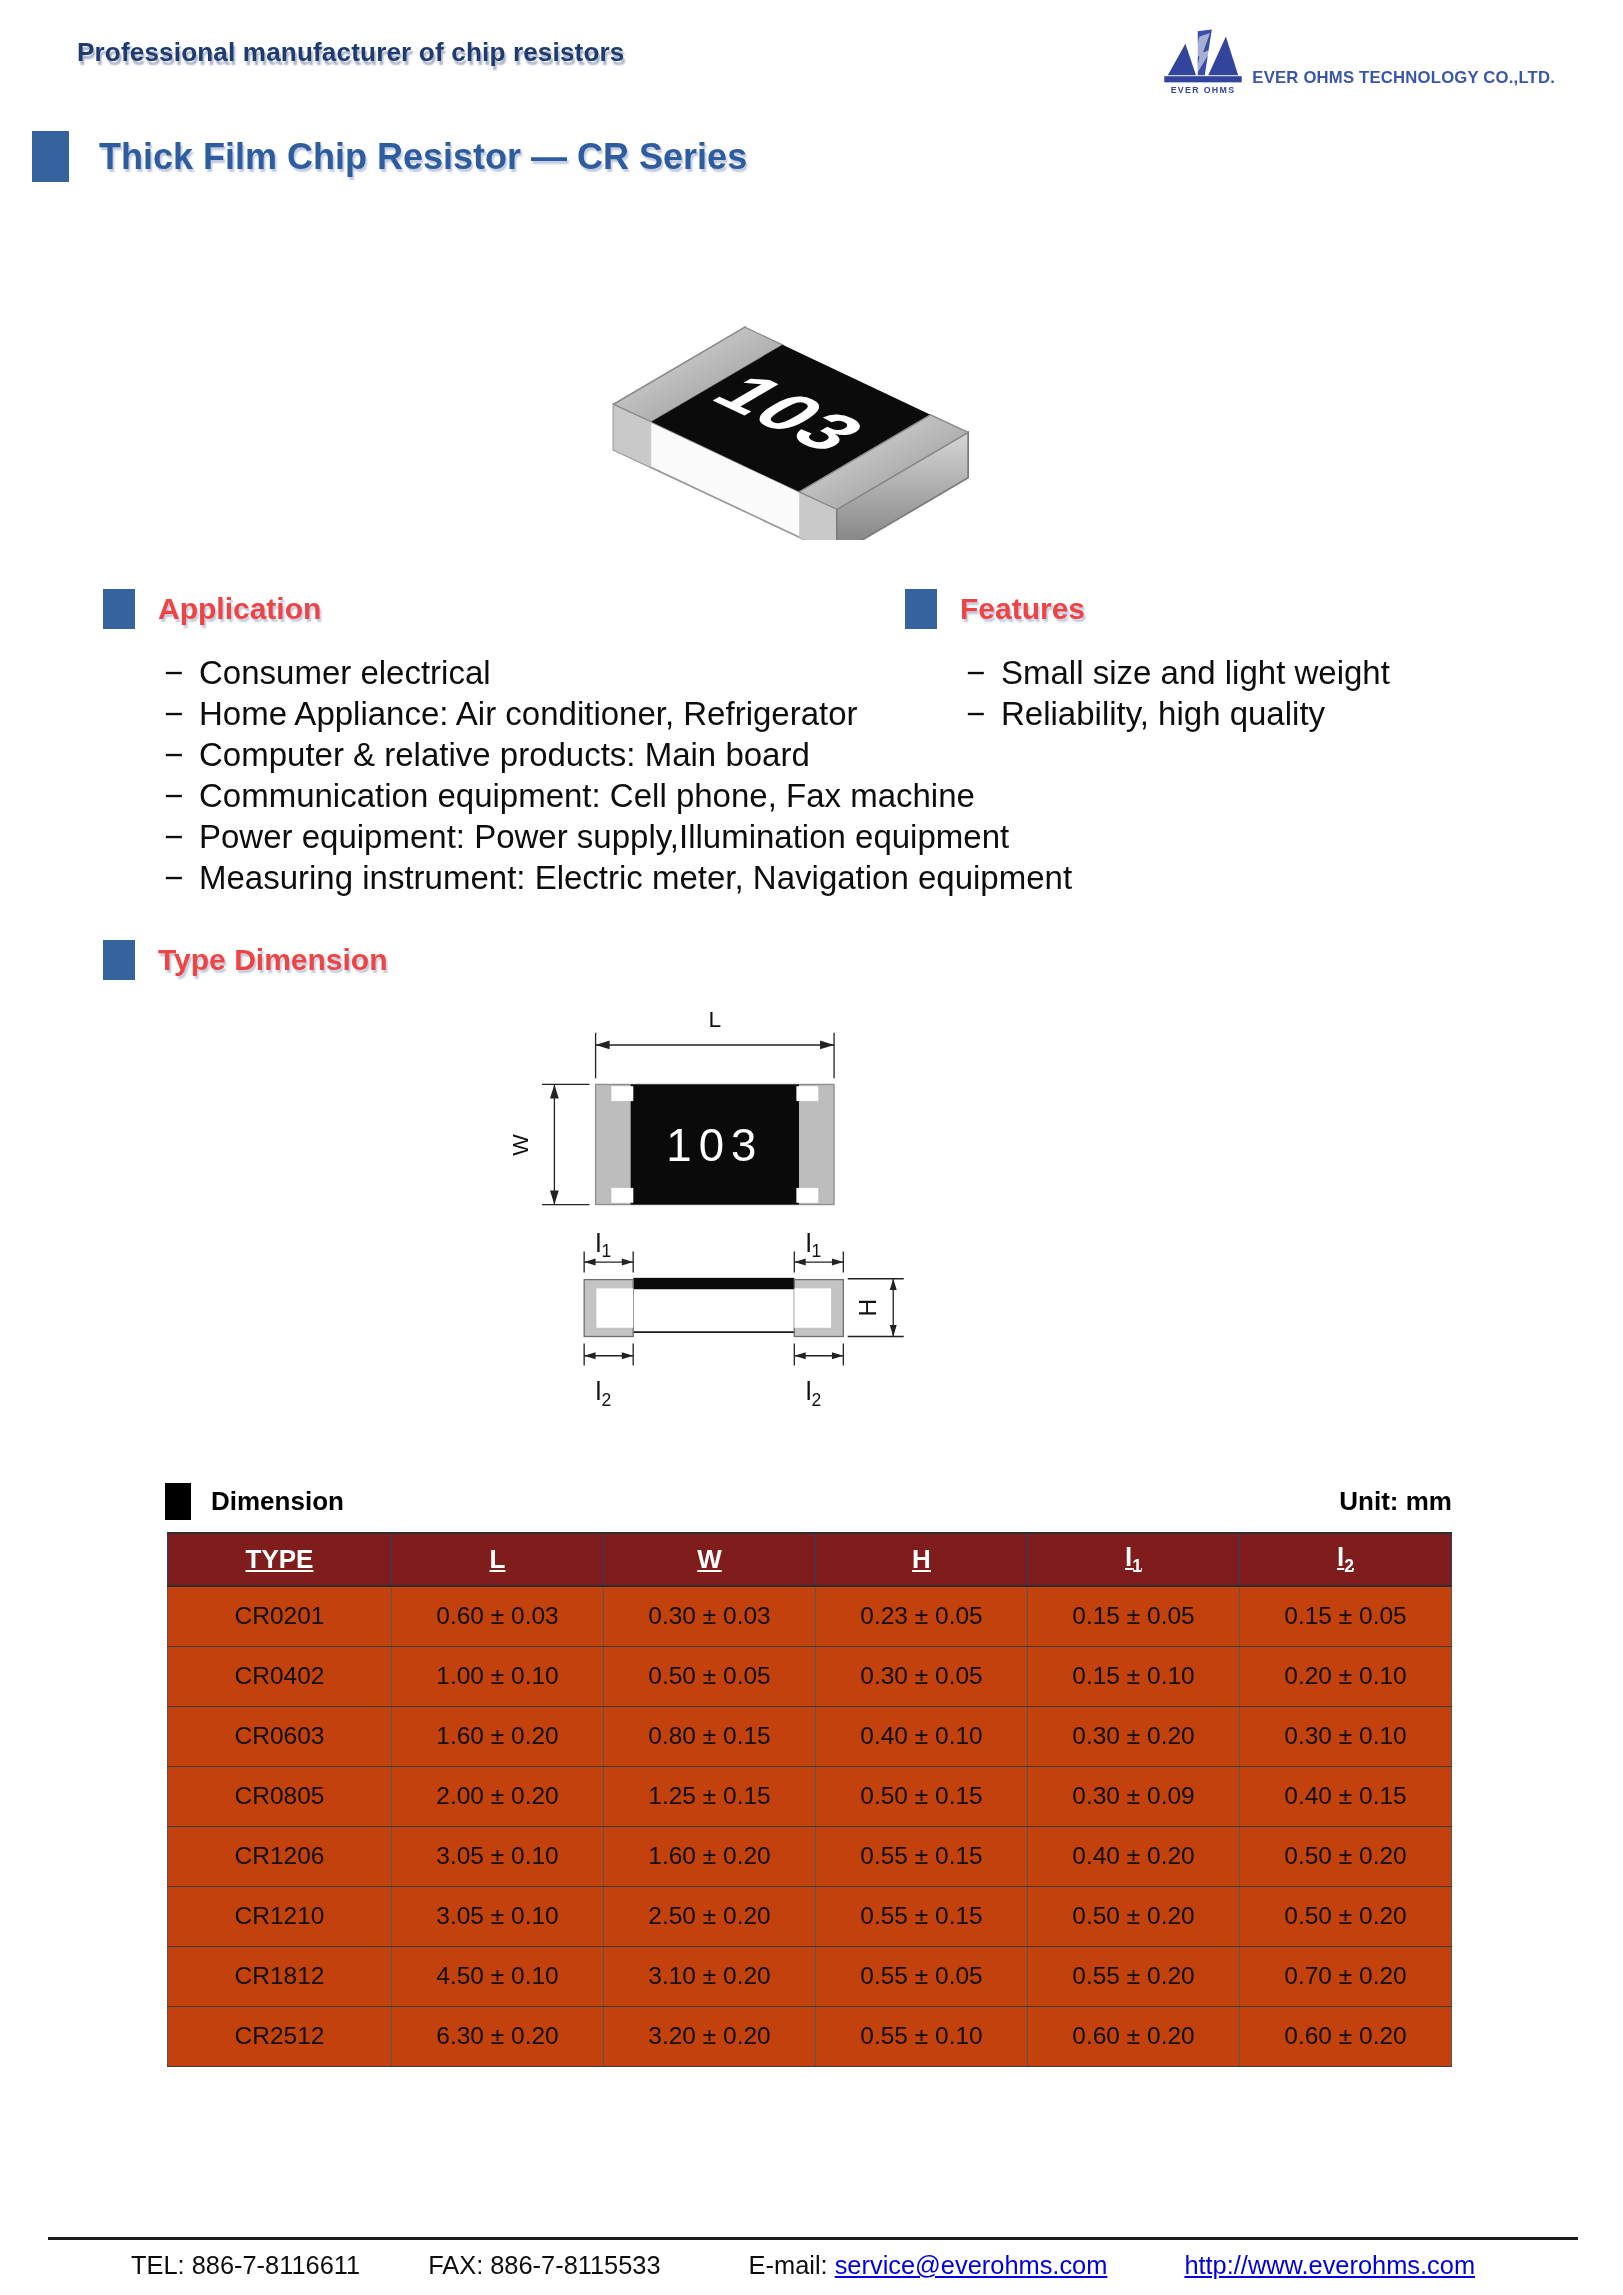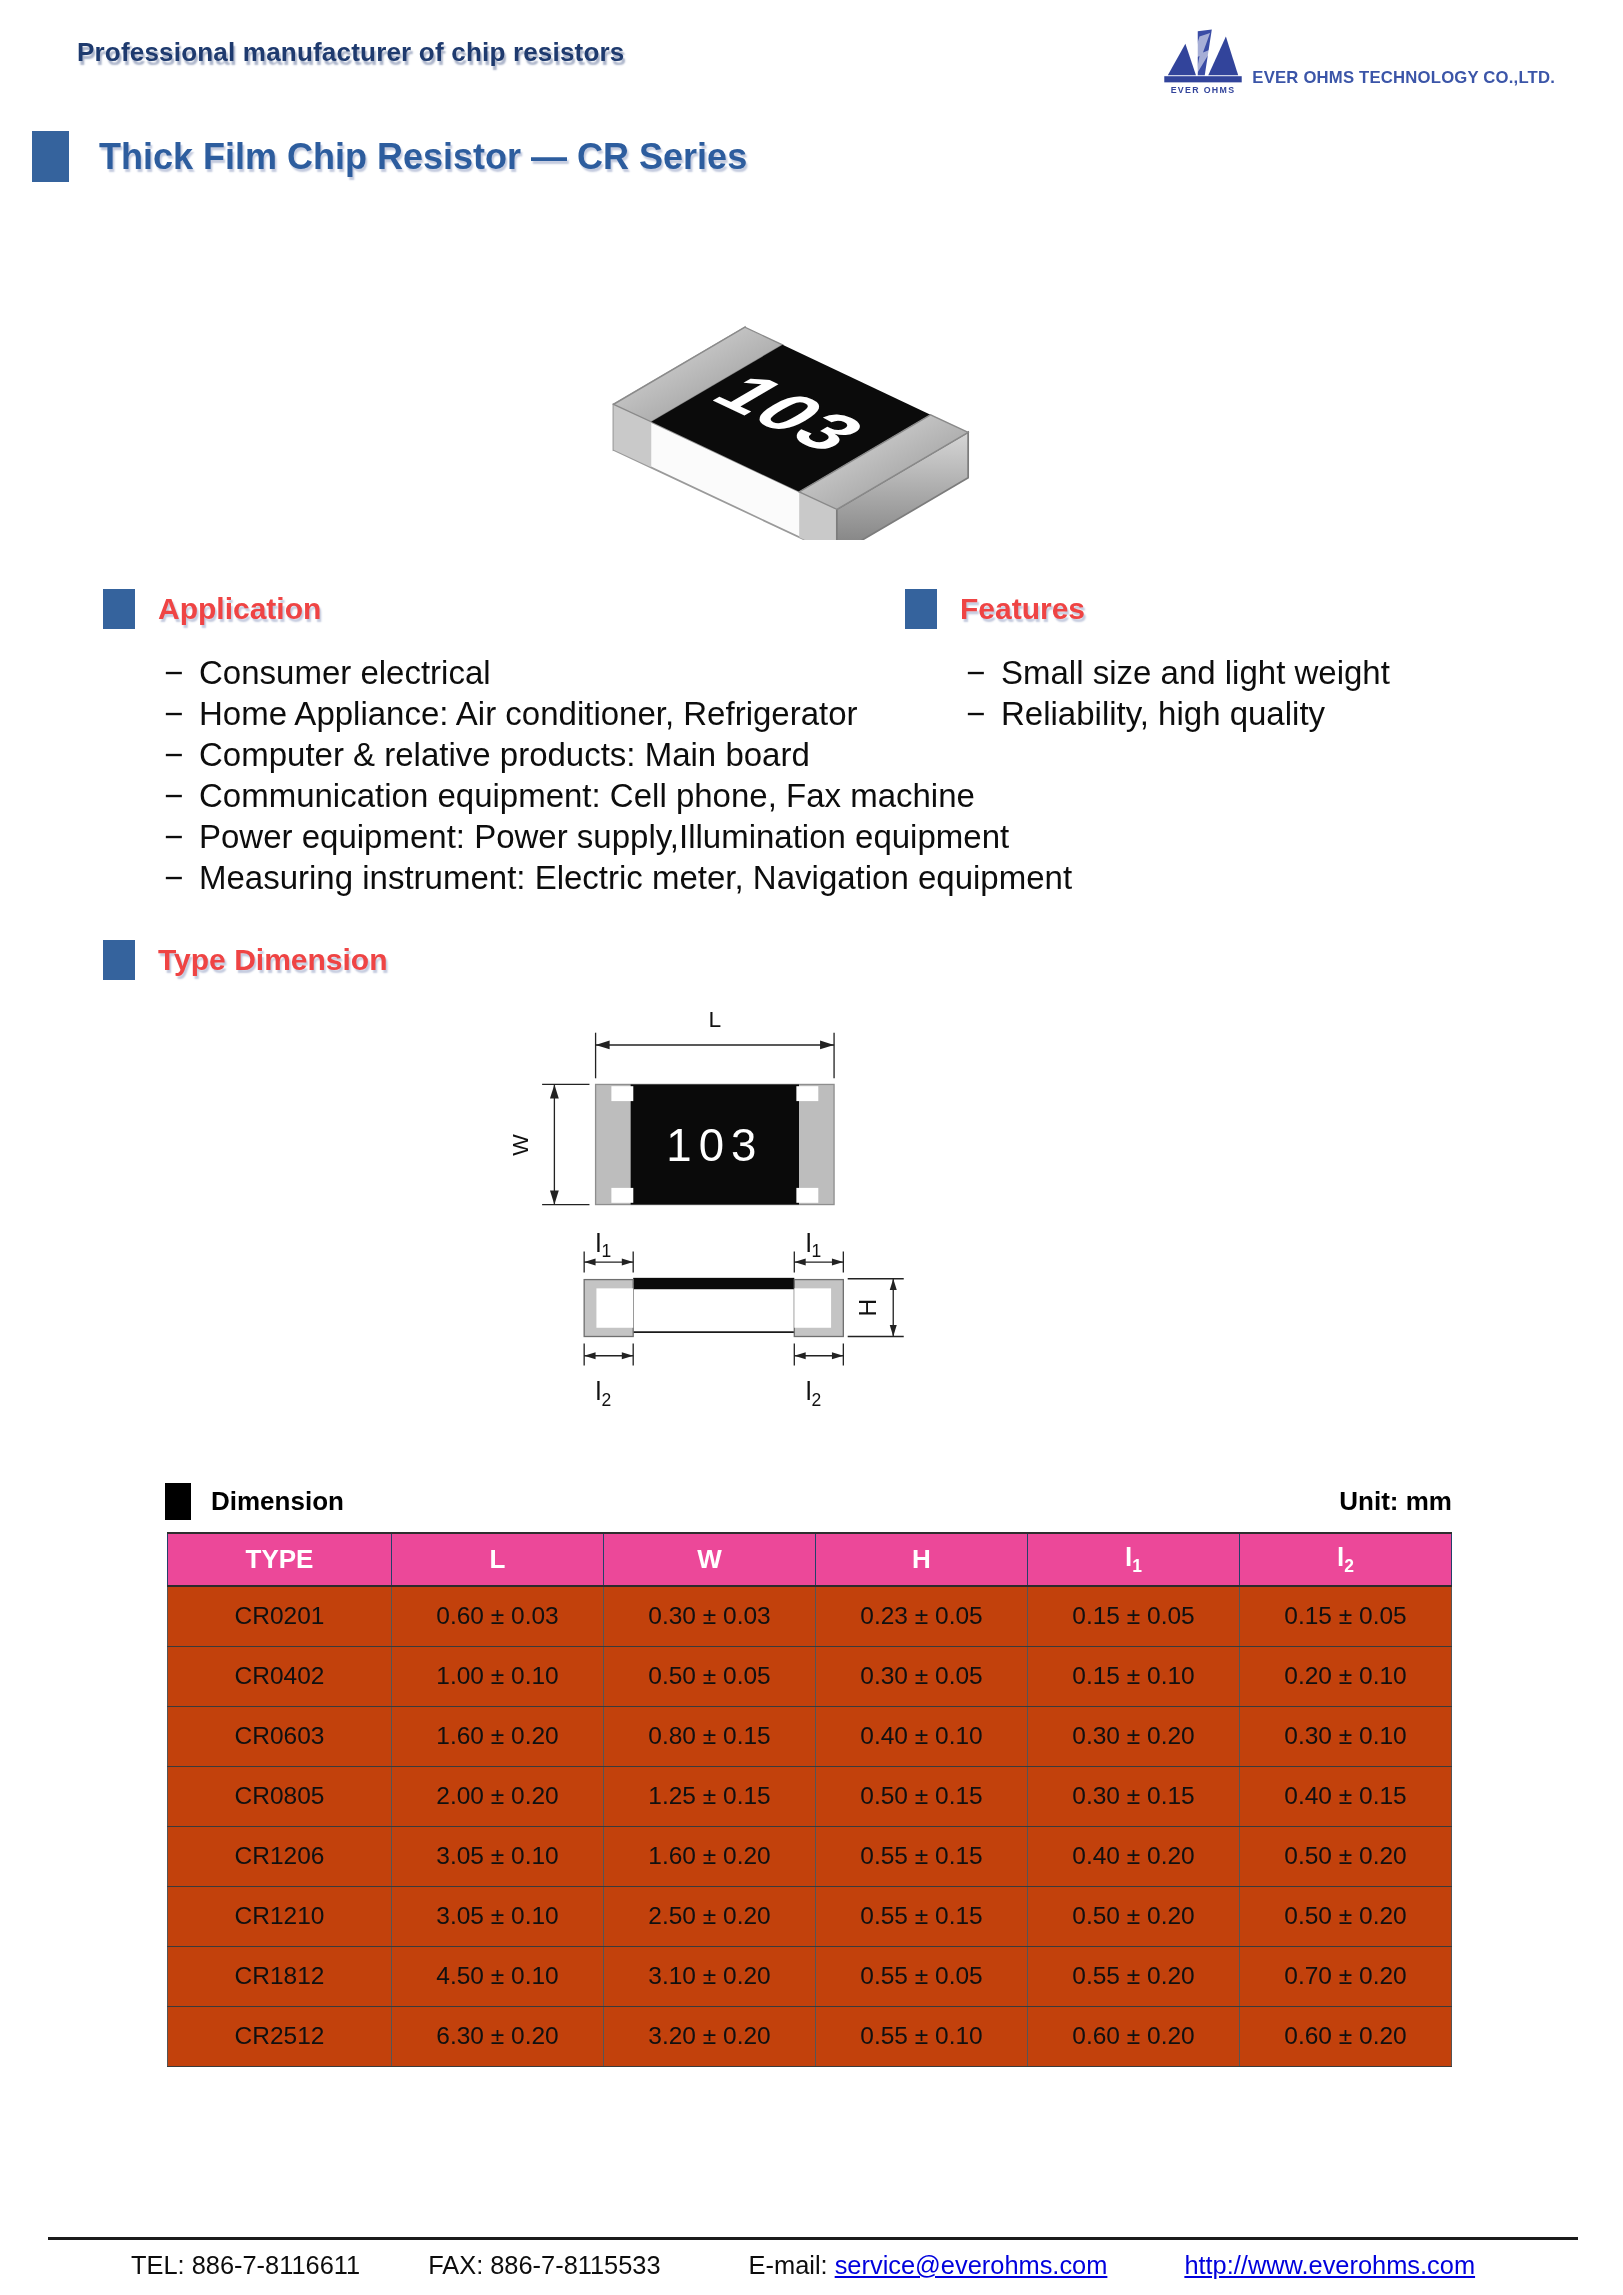--- a/index.html
+++ b/index.html
@@ -45,23 +45,23 @@
   
   .dim-row { left:165px; top:1483px; width:1287px; display:flex; align-items:center; }
   .black-square { width:26px; height:37px; background:#000; }
   .dim-title { margin-left:20px; font-size:26px; font-weight:bold; color:#000; }
   .unit-label { margin-left:auto; font-size:26px; font-weight:bold; color:#000; }
 
   
   .table-wrap { left:167px; top:1532px; width:1285px; }
   table { width:100%; border-collapse:collapse; table-layout:fixed; }
   th {
-    background:#ec4899; color:#fff; font-size:26px; font-weight:bold;
+    background:#7f1d1d; color:#fff; font-size:26px; font-weight:bold;
     height:53px; border-left:0.9px solid #24406b; border-right:0.9px solid #24406b;
-    border-top:2.6px solid #2e2e2e; border-bottom:2.6px solid #2b2b2b; text-align:center;
+    border-top:2.6px solid #2e2e2e; border-bottom:2.6px solid #2b2b2b; text-align:center;text-decoration:underline;
   }
   th sub { font-size:17.5px; }
   td {
     height:60px; font-size:24.5px; color:#101010; text-align:center; vertical-align:middle;
     border-left:0.9px solid #555; border-right:0.9px solid #555; border-bottom:1.8px solid #3a3a3a;
     background:#c2410c;
   }
   table { border:1.8px solid #333; }
   col.c-type { width:224px; }
 
@@ -280,21 +280,21 @@
           <td>0.80 ± 0.15</td>
           <td>0.40 ± 0.10</td>
           <td>0.30 ± 0.20</td>
           <td>0.30 ± 0.10</td>
         </tr>
         <tr>
           <td>CR0805</td>
           <td>2.00 ± 0.20</td>
           <td>1.25 ± 0.15</td>
           <td>0.50 ± 0.15</td>
-          <td>0.30 ± 0.15</td>
+          <td>0.30 ± 0.09</td>
           <td>0.40 ± 0.15</td>
         </tr>
         <tr>
           <td>CR1206</td>
           <td>3.05 ± 0.10</td>
           <td>1.60 ± 0.20</td>
           <td>0.55 ± 0.15</td>
           <td>0.40 ± 0.20</td>
           <td>0.50 ± 0.20</td>
         </tr>

